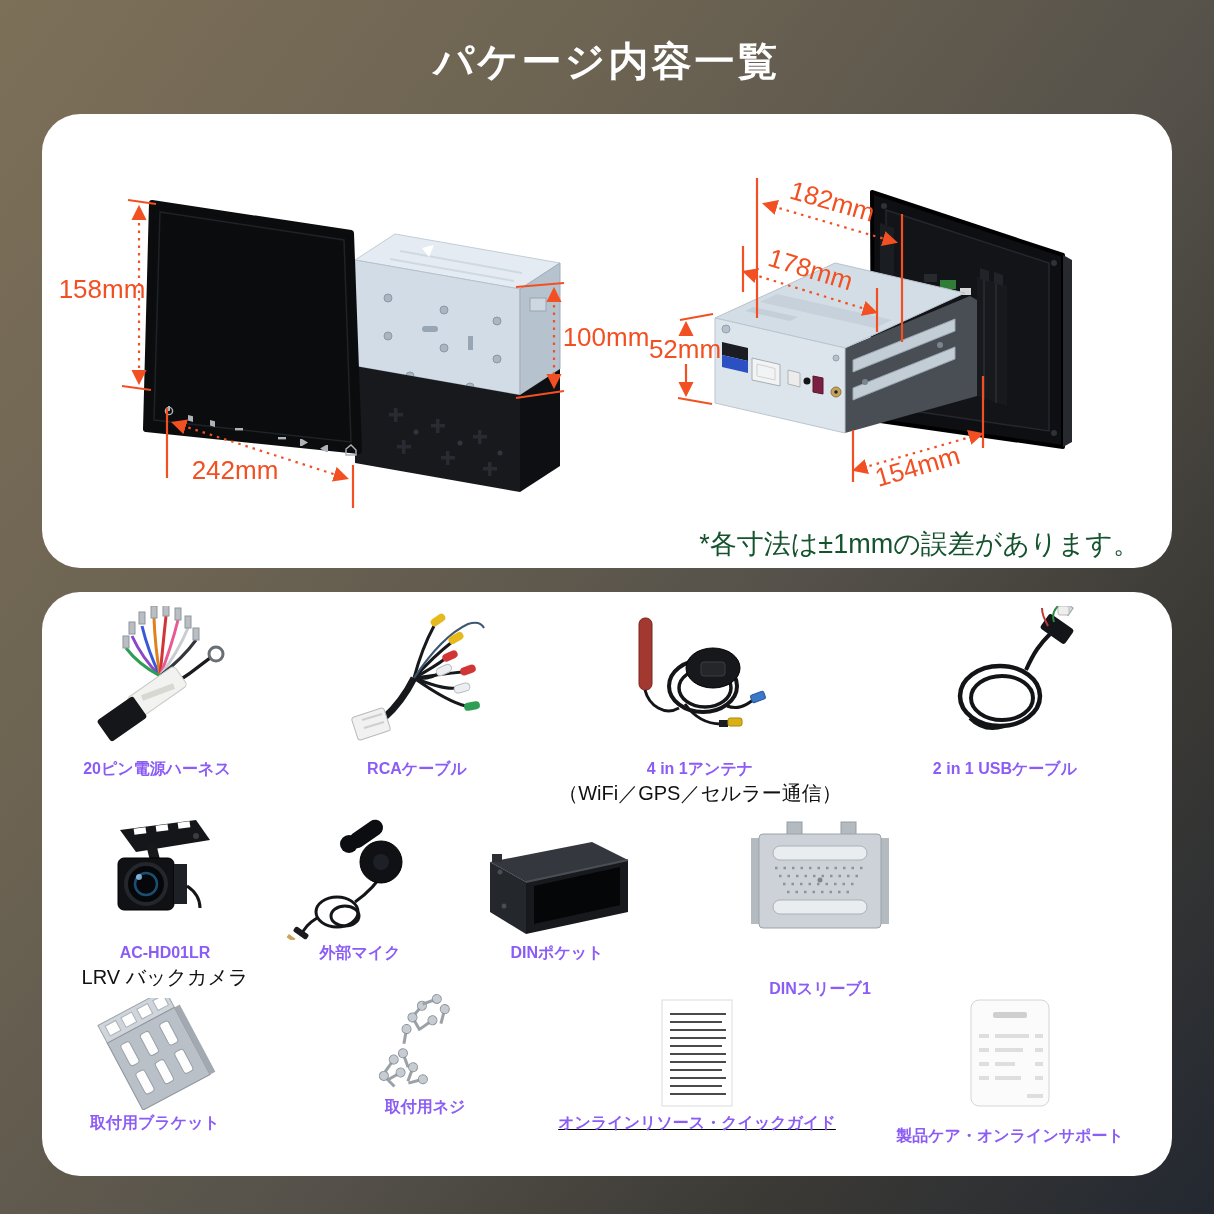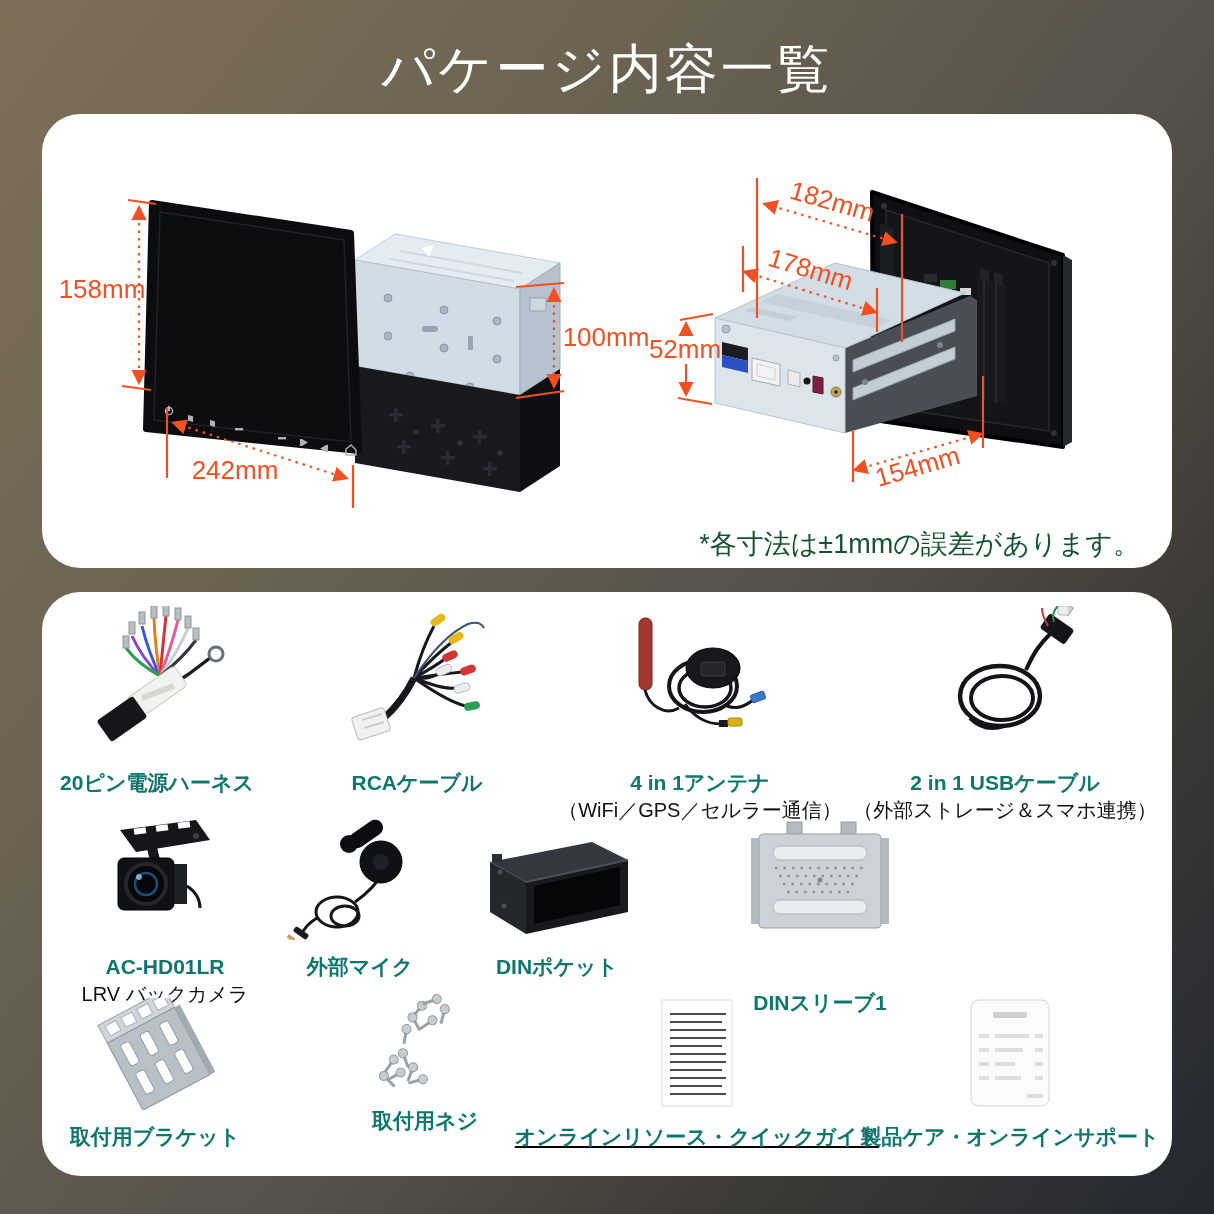--- a/index.html
+++ b/index.html
@@ -1,33 +1,33 @@
 <!DOCTYPE html>
 <html><head>
 <meta charset="utf-8">
 <style>
   html,body{margin:0;padding:0;}
   body{font-family:"Liberation Sans","DejaVu Sans",sans-serif;}
   .page{position:relative;width:1214px;height:1214px;overflow:hidden;
         background:linear-gradient(128deg,#7d7059 0%,#6c6352 28%,#57524736 0,#57524a 55%,#3f3c37 75%,#232831 100%);
         background:linear-gradient(128deg,#7d7059 0%,#6c6352 30%,#55514a 58%,#3c3a35 78%,#232831 100%);}
   .page-title{position:absolute;top:34px;left:0;width:100%;text-align:center;
-        font-size:53px;font-weight:normal;color:#ffffff;letter-spacing:3px;}
+        font-size:40px;font-weight:bold;color:#ffffff;letter-spacing:3px;}
   .card{position:absolute;left:42px;width:1130px;background:#ffffff;border-radius:38px;}
   .card-dims{top:114px;height:454px;}
   .card-acc{top:592px;height:584px;}
   .fig{position:absolute;}
   .note{position:absolute;right:32px;top:412px;font-size:27px;color:#14532d;}
   .dim-text{fill:#F25022;font-size:26px;font-family:"Liberation Sans","DejaVu Sans",sans-serif;}
   .acc-item{position:absolute;display:flex;flex-direction:column;align-items:center;}
   .acc-icon{display:flex;align-items:flex-end;justify-content:center;}
   .acc-icon.r1{height:152px;}
   .acc-icon.r2{height:126px;}
   .acc-icon.r3{height:112px;}
-  .acc-label{margin-top:12px;font-size:21px;font-weight:bold;color:#0f766e;text-align:center;line-height:1.4;white-space:nowrap;}
+  .acc-label{margin-top:2px;font-size:16px;font-weight:bold;color:#8b5cf6;text-align:center;line-height:1.4;white-space:nowrap;}
   .acc-label2{font-size:20px;font-weight:normal;color:#111;text-align:center;line-height:1.35;white-space:nowrap;}
 </style>
 </head>
 <body>
 
 <div class="page">
 
   <div class="page-title">パケージ内容一覧</div>
 
   <div class="card card-dims">
@@ -298,21 +298,20 @@
           <path d="M96,64 C104,46 110,38 120,28" stroke="#131417" stroke-width="4" fill="none"></path>
           <path d="M40,112 C50,122 62,124 74,120" stroke="#131417" stroke-width="4" fill="none"></path>
           <rect x="112" y="14" width="30" height="18" rx="3" fill="#141519" transform="rotate(35 127 23)"></rect>
           <rect x="130" y="-2" width="12" height="9" fill="#d7dbde" stroke="#9aa0a5" transform="rotate(35 136 2)"></rect>
           <path d="M118,20 C114,12 112,8 112,2" stroke="#c03a3a" stroke-width="2" fill="none"></path>
           <path d="M124,16 C122,10 124,4 128,0" stroke="#2a8a46" stroke-width="2" fill="none"></path>
           <rect x="128" y="0" width="11" height="9" rx="2" fill="#eeeeee" stroke="#bbbbbb"></rect>
         </svg>
       </div>
       <div class="acc-label">2 in 1 USBケーブル</div>
-      <div class="acc-label2">（外部ストレージ＆スマホ連携）</div>
     </div>
 
     <div class="acc-item" style="left:13px;top:222px;width:220px;">
       <div class="acc-icon r2">
         <svg width="150" height="126" viewBox="0 0 150 126">
           <polygon points="30,16 106,6 120,26 46,38" fill="#15161a"></polygon>
           <rect x="44" y="14" width="12" height="6" fill="#ffffff" transform="rotate(-8 50 17)"></rect>
           <rect x="66" y="11" width="12" height="6" fill="#ffffff" transform="rotate(-8 72 14)"></rect>
           <rect x="88" y="8" width="12" height="6" fill="#ffffff" transform="rotate(-8 94 11)"></rect>
           <rect x="58" y="30" width="10" height="16" fill="#17181c" transform="rotate(-14 63 38)"></rect>
@@ -484,21 +483,21 @@
               <line x1="28" y1="72" x2="80" y2="72"></line>
             <line x1="28" y1="80" x2="84" y2="80"></line>
               <line x1="28" y1="88" x2="80" y2="88"></line>
             <line x1="28" y1="96" x2="84" y2="96"></line>
           </g>
         </svg>
       </div>
       <div class="acc-label">オンラインリソース・クイックガイド</div>
     </div>
 
-    <div class="acc-item" style="left:808px;top:406px;width:320px;">
+    <div class="acc-item" style="left:808px;top:406px;width:320px;gap:13px;">
       <div class="acc-icon r3">
         <svg width="110" height="112" viewBox="0 0 110 112">
           <rect x="16" y="2" width="78" height="106" rx="8" fill="#fbfbfb" stroke="#d5d5d5"></rect>
           <rect x="38" y="14" width="34" height="6" rx="2" fill="#cfcfcf"></rect>
           <g fill="#dedede">
             <rect x="24" y="36" width="10" height="4"></rect>
               <rect x="40" y="36" width="34" height="4"></rect>
               <rect x="80" y="36" width="8" height="4"></rect>
             <rect x="24" y="50" width="10" height="4"></rect>
               <rect x="40" y="50" width="28" height="4"></rect>

